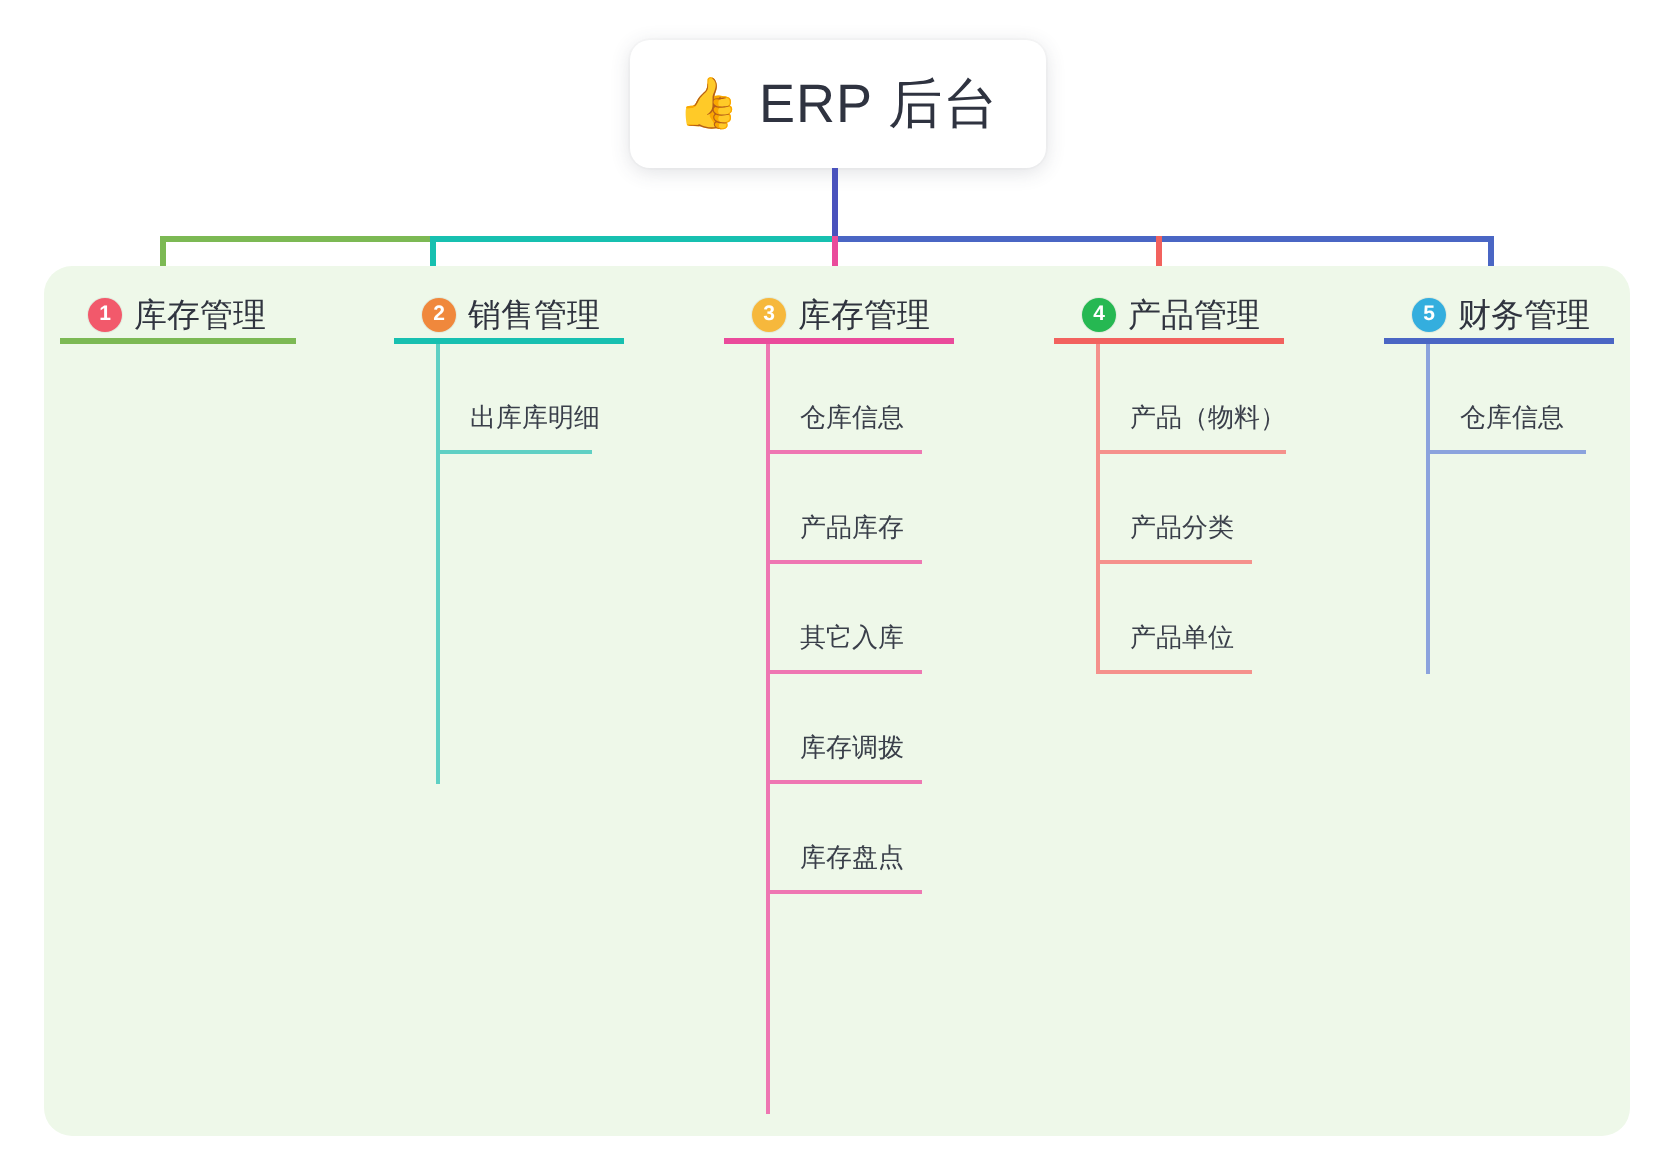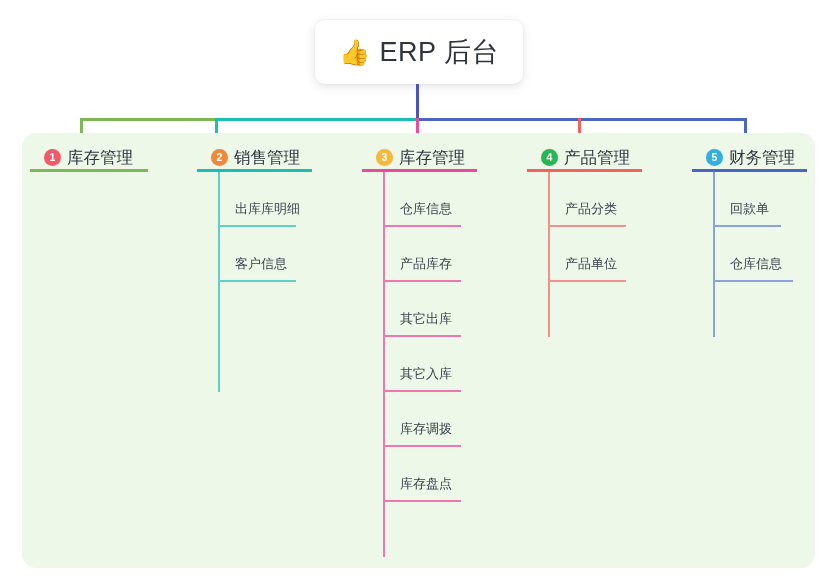--- a/index.html
+++ b/index.html
@@ -123,48 +123,40 @@
       <span class="badge" style="background:#f0883c;">2</span>
       <span class="col-title">销售管理</span>
       <span class="head-rule" style="background:#17c0b0;"></span>
     </div>
     <div class="items">
       <div class="spine" style="height:220px;background:#5fd0c4;"></div>
       <div class="item">
         <span class="item-label">出库库明细</span>
         <span class="item-rule" style="width:78px;background:#5fd0c4;"></span>
       </div>
-      <div class="item">
-        <span class="item-label">客户信息</span>
-        <span class="item-rule" style="width:78px;background:#5fd0c4;"></span>
-      </div>
     </div>
   </div>
 
   <div class="col" style="left:362px;width:115px;">
     <div class="col-head">
       <span class="badge" style="background:#f6b83c;">3</span>
       <span class="col-title">库存管理</span>
       <span class="head-rule" style="background:#ea4b9b;"></span>
     </div>
     <div class="items">
       <div class="spine" style="height:385px;background:#ee77b2;"></div>
       <div class="item">
         <span class="item-label">仓库信息</span>
         <span class="item-rule" style="width:78px;background:#ee77b2;"></span>
       </div>
       <div class="item">
         <span class="item-label">产品库存</span>
         <span class="item-rule" style="width:78px;background:#ee77b2;"></span>
       </div>
       <div class="item">
-        <span class="item-label">其它出库</span>
-        <span class="item-rule" style="width:78px;background:#ee77b2;"></span>
-      </div>
-      <div class="item">
         <span class="item-label">其它入库</span>
         <span class="item-rule" style="width:78px;background:#ee77b2;"></span>
       </div>
       <div class="item">
         <span class="item-label">库存调拨</span>
         <span class="item-rule" style="width:78px;background:#ee77b2;"></span>
       </div>
       <div class="item">
         <span class="item-label">库存盘点</span>
         <span class="item-rule" style="width:78px;background:#ee77b2;"></span>
@@ -174,42 +166,42 @@
 
   <div class="col" style="left:527px;width:115px;">
     <div class="col-head">
       <span class="badge" style="background:#26b852;">4</span>
       <span class="col-title">产品管理</span>
       <span class="head-rule" style="background:#f2625e;"></span>
     </div>
     <div class="items">
       <div class="spine" style="height:165px;background:#f5918c;"></div>
       <div class="item">
+        <span class="item-label">产品（物料）</span>
+        <span class="item-rule" style="width:95px;background:#f5918c;"></span>
+      </div>
+      <div class="item">
         <span class="item-label">产品分类</span>
         <span class="item-rule" style="width:78px;background:#f5918c;"></span>
       </div>
       <div class="item">
         <span class="item-label">产品单位</span>
         <span class="item-rule" style="width:78px;background:#f5918c;"></span>
       </div>
     </div>
   </div>
 
   <div class="col" style="left:692px;width:115px;">
     <div class="col-head">
       <span class="badge" style="background:#34aede;">5</span>
       <span class="col-title">财务管理</span>
       <span class="head-rule" style="background:#4a66c4;"></span>
     </div>
     <div class="items">
       <div class="spine" style="height:165px;background:#8ba3dd;"></div>
       <div class="item">
-        <span class="item-label">回款单</span>
-        <span class="item-rule" style="width:68px;background:#8ba3dd;"></span>
-      </div>
-      <div class="item">
         <span class="item-label">仓库信息</span>
         <span class="item-rule" style="width:80px;background:#8ba3dd;"></span>
       </div>
     </div>
   </div>
 
 </div>
 
 </body></html>

